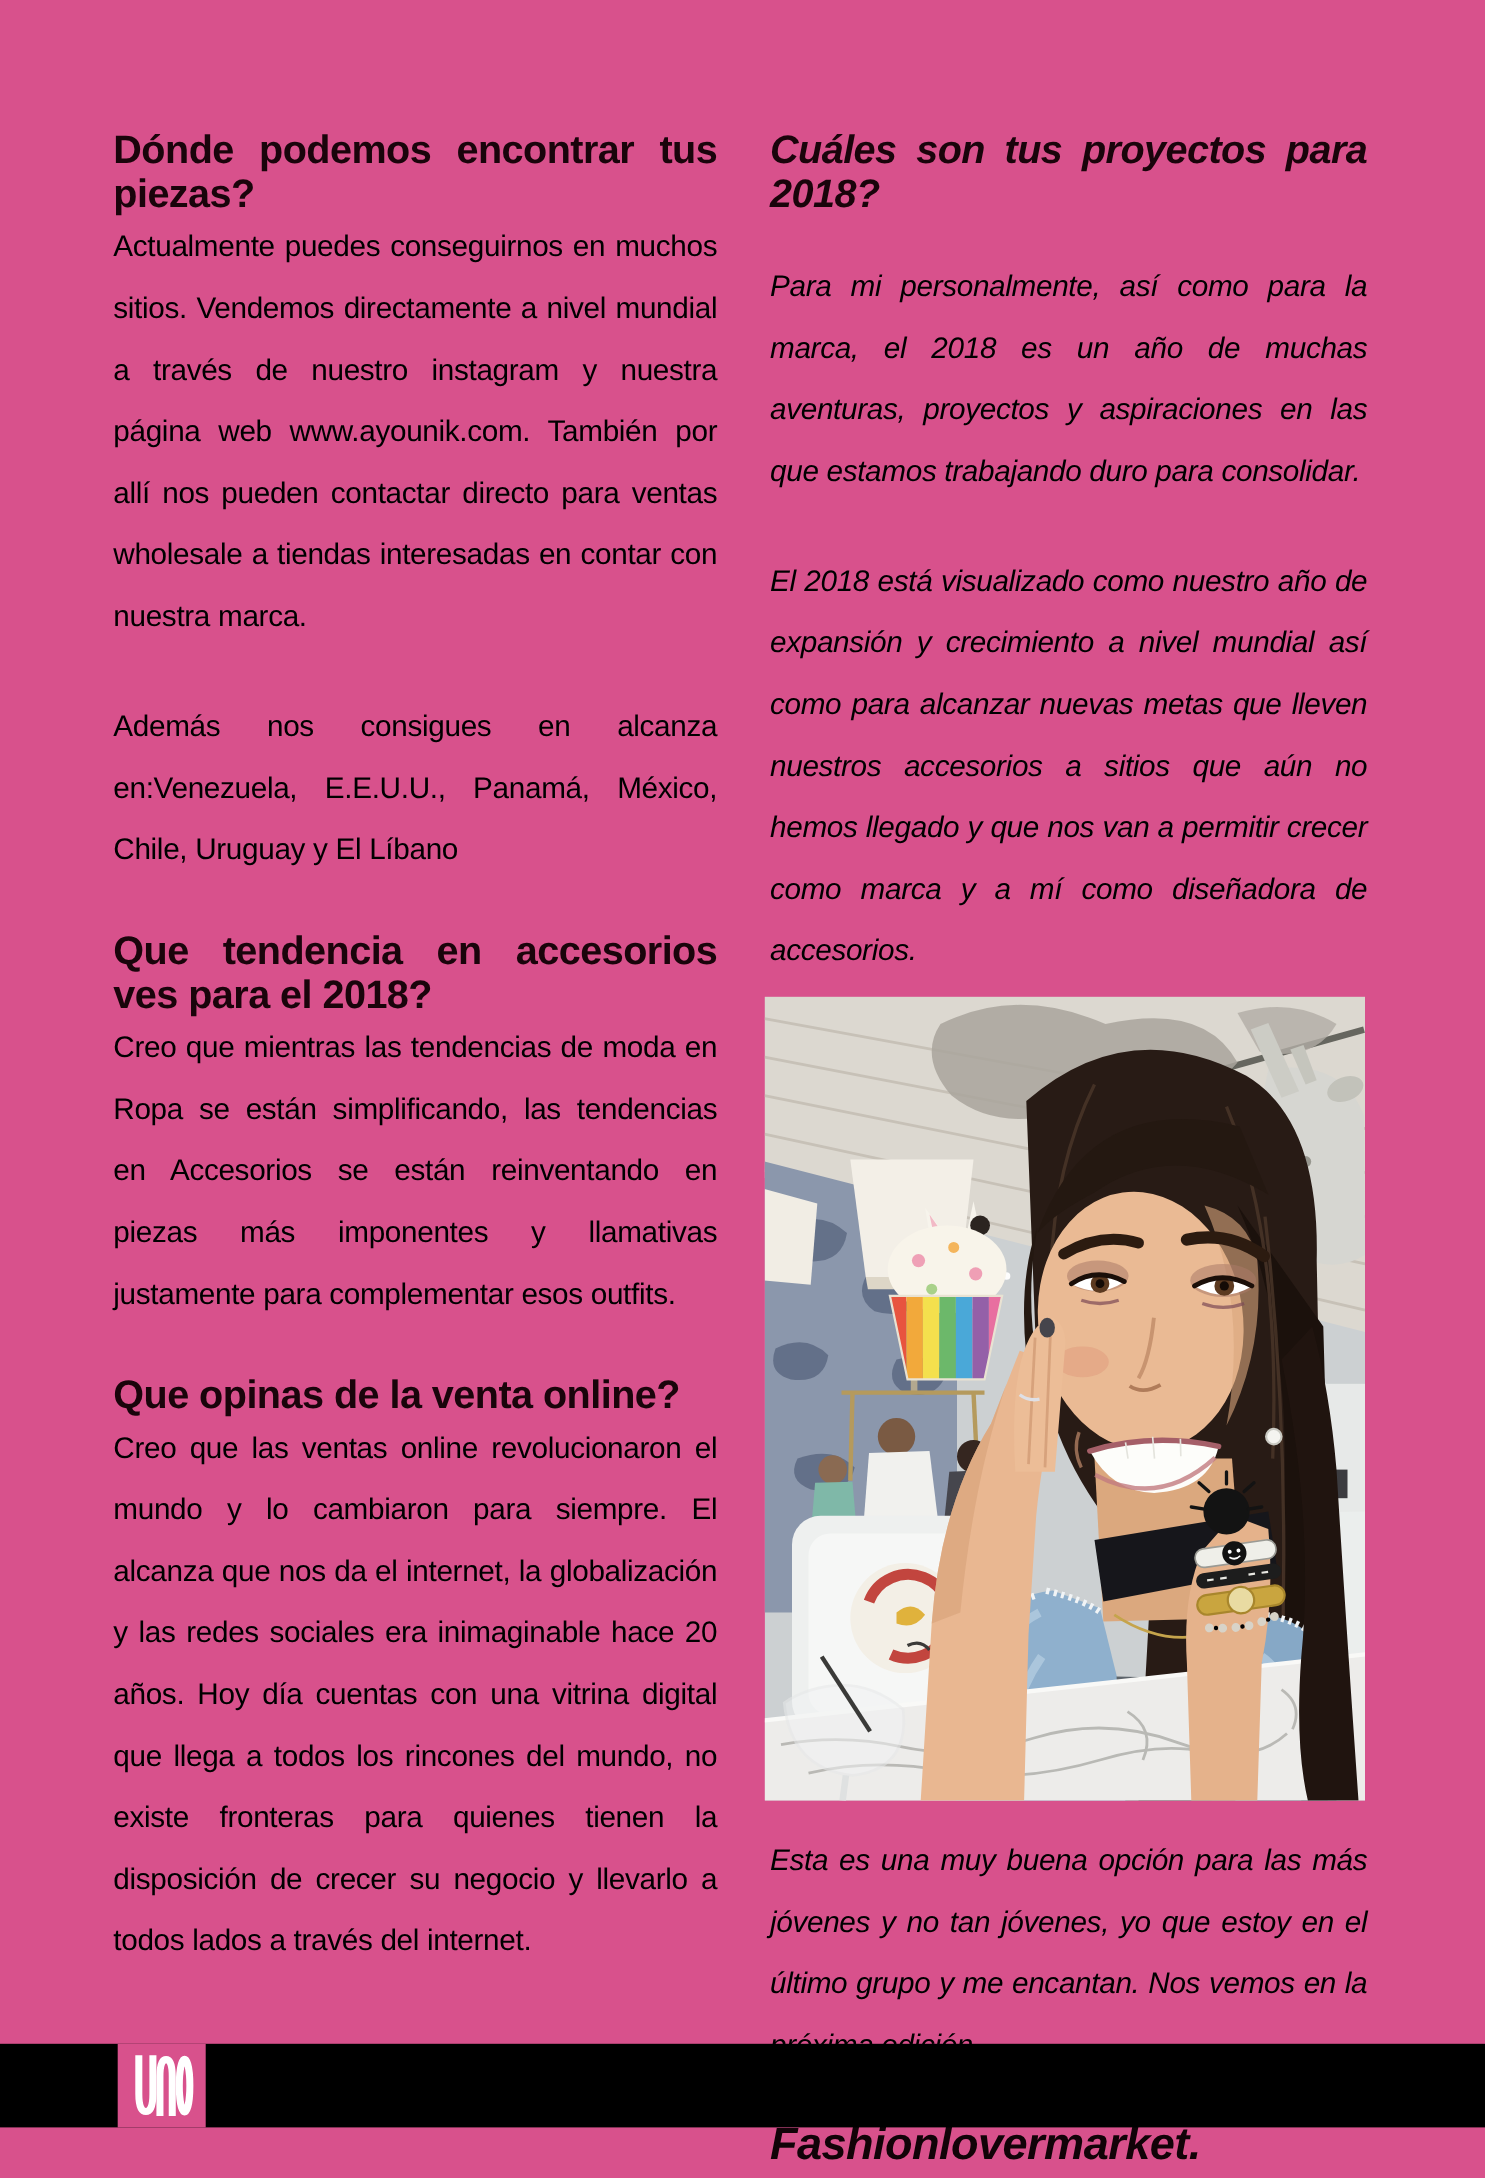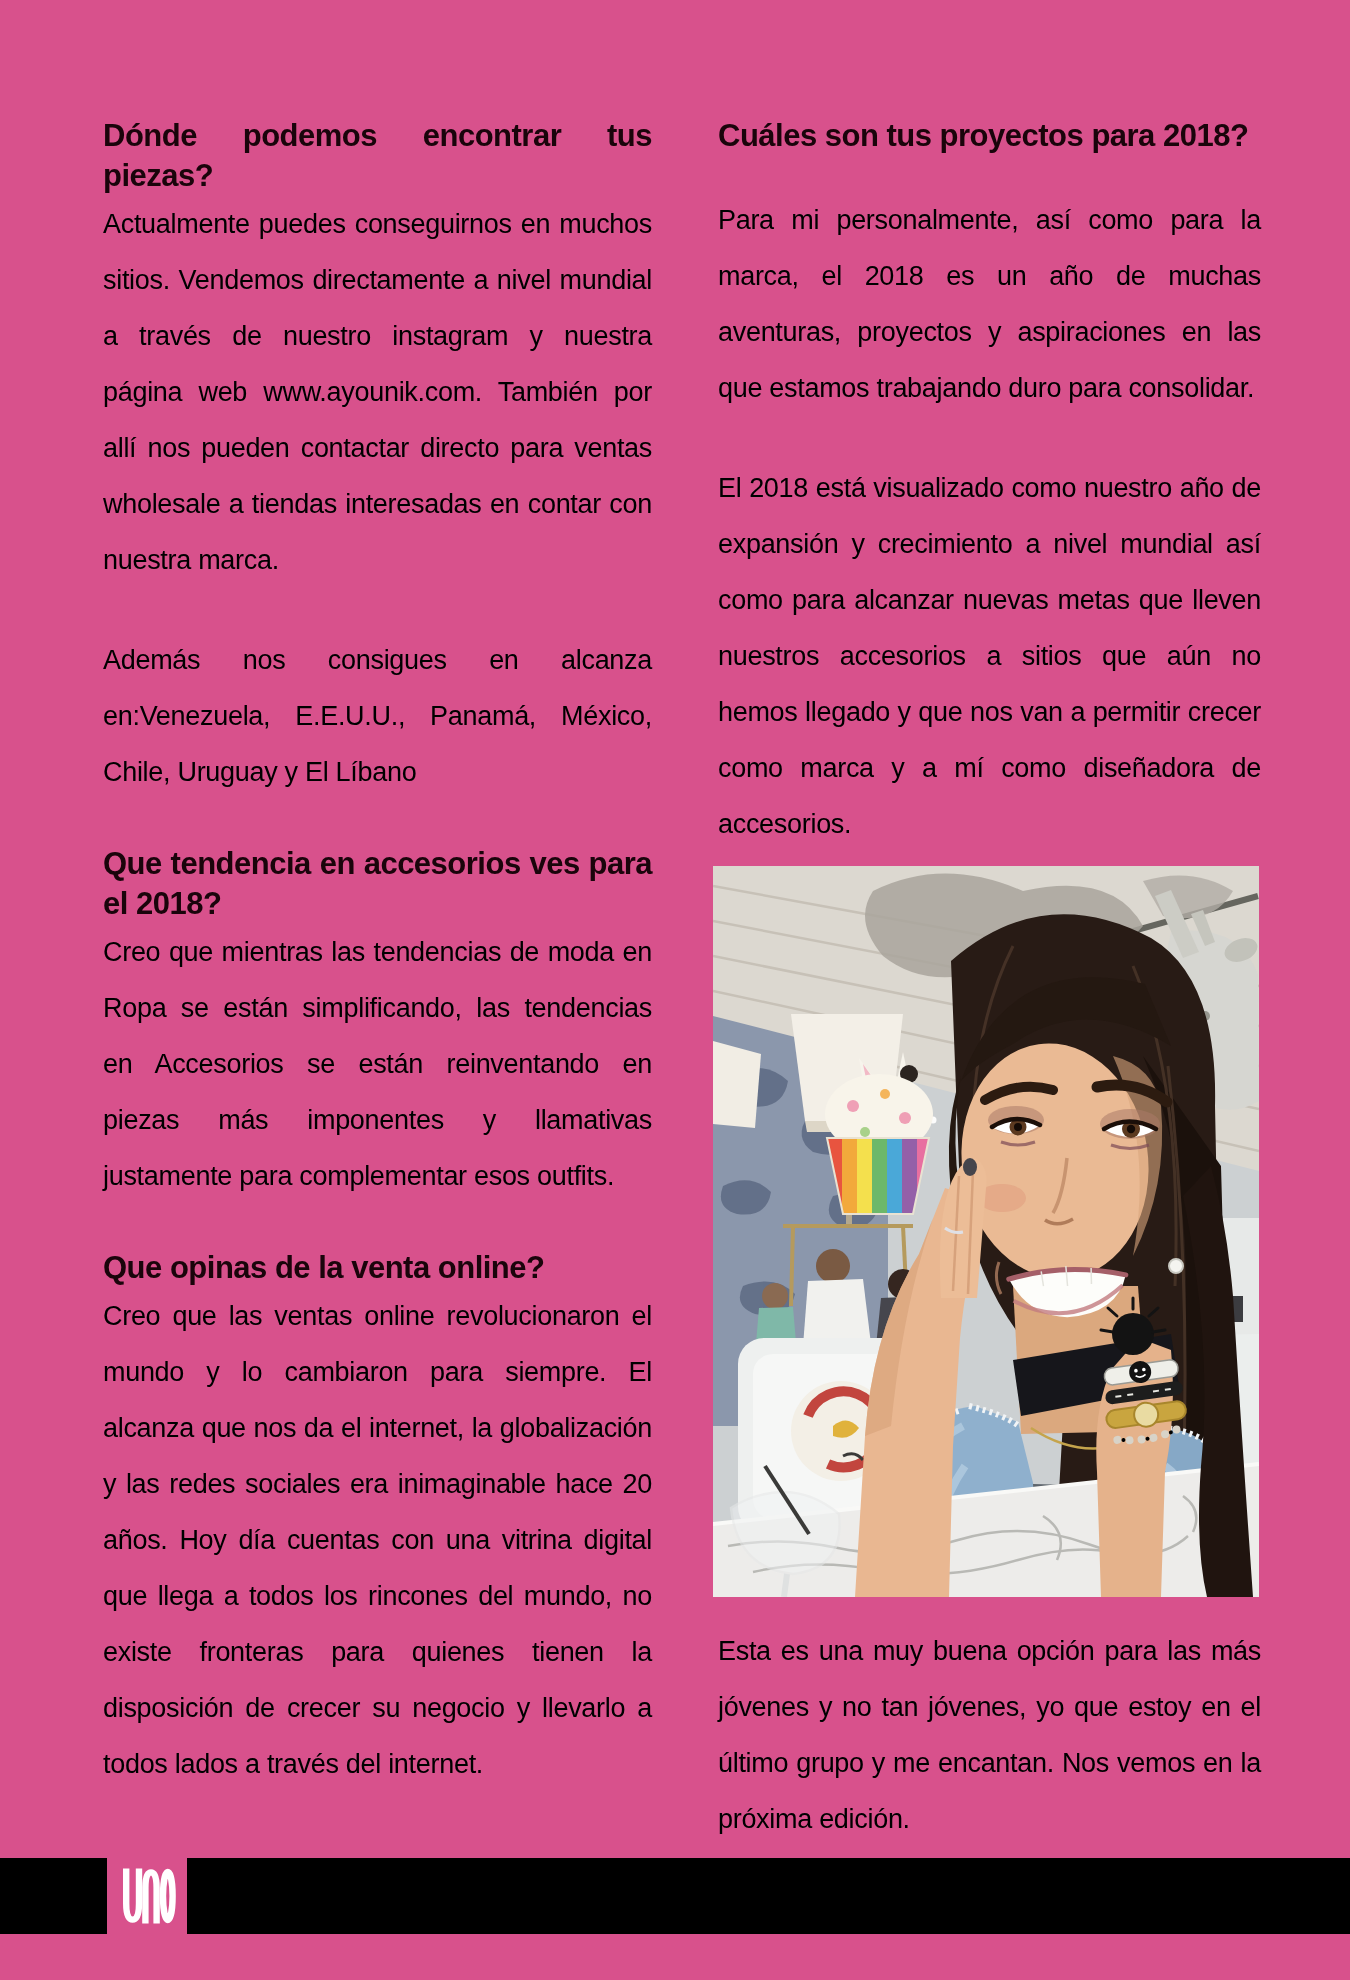--- a/index.html
+++ b/index.html
@@ -5,24 +5,24 @@
   html,body{margin:0;padding:0;}
   body{font-family:"Liberation Sans", sans-serif;}
   .page{
     position:relative;
     width:1350px;height:1980px;
     background:#d8518c;
     overflow:hidden;
   }
   .col{position:absolute;top:116px;}
   .col-left{left:103px;width:549px;}
-  .col-right{left:718px;width:543px;}
+  .col-right{left:700px;width:543px;font-style:italic;}
   h2.q{
     margin:0;
-    font-size:31px;line-height:40px;letter-spacing:-0.5px;
+    font-size:36px;line-height:40px;letter-spacing:-0.5px;
     font-weight:bold;color:#1a040b;
     text-align:justify;
   }
   h2.q.mt{}
   p.body{
     margin:0 0 44px 0;
     font-size:27px;line-height:56px;letter-spacing:-0.3px;
     color:#000000;
     text-align:justify;
   }

